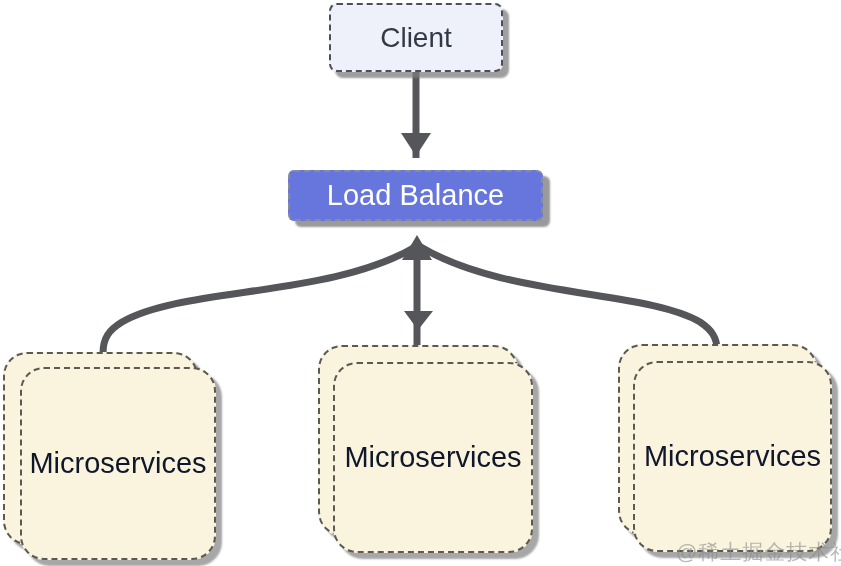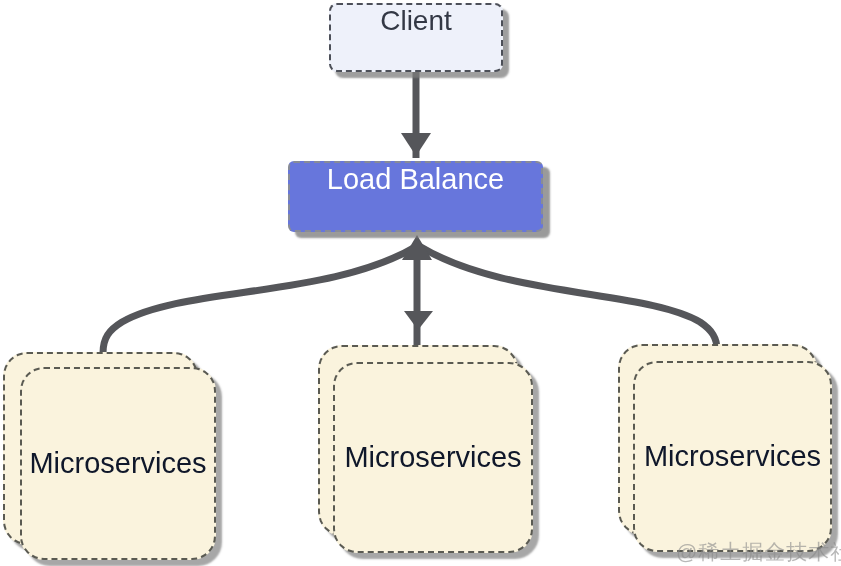--- a/index.html
+++ b/index.html
@@ -28,37 +28,37 @@
     fill: none;
   }
   .arrowhead {
     fill: var(--edge, #55565a);
     stroke: none;
   }
   .node {
     position: absolute;
     z-index: 2;
     display: flex;
-    align-items: flex-start;
+    align-items: center;
     justify-content: center;
     box-sizing: border-box;
   }
   .node-client {
     left: 329px; top: 3px;
     width: 174px; height: 69px;
     background: var(--client-bg, #eef1fa);
     border: 2px dashed #4c4f58;
     border-radius: 8px;
     box-shadow: 6px 6px 2px rgba(125,125,125,0.75);
     color: #333845;
     font-size: 28px;
   }
   .node-lb {
-    left: 288px; top: 161px;
-    width: 255px; height: 71px;
+    left: 288px; top: 170px;
+    width: 255px; height: 51px;
     background: var(--load-balance-bg, #6776dc);
     border: 2px dashed #888c96;
     border-radius: 6px;
     box-shadow: 7px 6px 2px rgba(120,120,120,0.75);
     color: var(--load-balance-text, #ffffff);
     font-size: 29px;
   }
   .ms-back, .ms-front {
     position: absolute;
     box-sizing: border-box;

